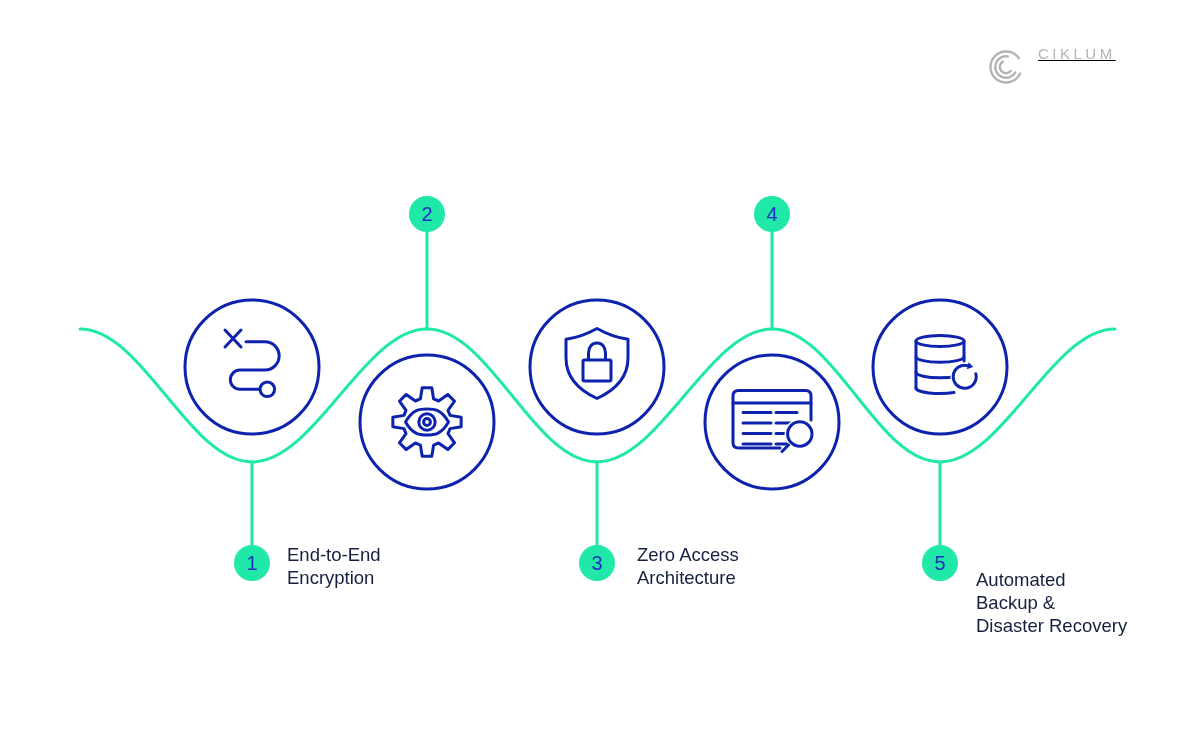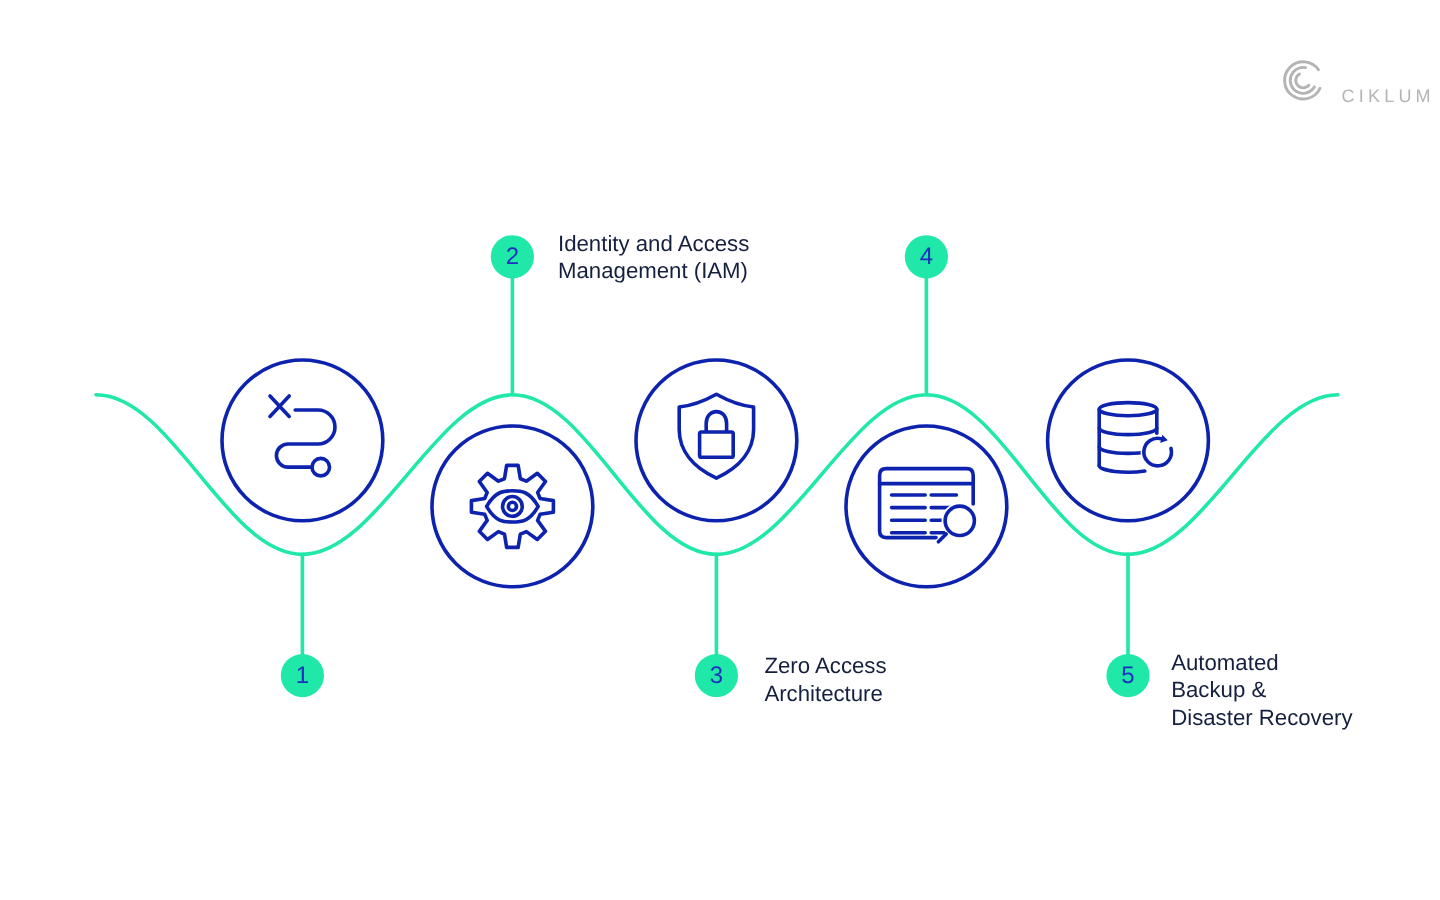--- a/index.html
+++ b/index.html
@@ -13,21 +13,21 @@
     position:absolute;width:36px;height:36px;border-radius:50%;
     background:var(--accent-green,#1FE8A8);
     color:var(--number-blue,#1E2FC0);
     display:flex;align-items:center;justify-content:center;
     font-size:20px;font-weight:400;
   }
   .label{
     position:absolute;color:var(--text-navy,#15203F);
     font-size:18.5px;line-height:23px;white-space:pre-line;
   }
-  .brand{position:absolute;left:1064px;top:45px;display:flex;align-items:flex-end;gap:10px;}
+  .brand{position:absolute;left:984px;top:45px;display:flex;align-items:flex-start;gap:10px;text-decoration:underline;}
   .brand-name{
     color:var(--logo-gray,#B4B4B4);font-size:15px;letter-spacing:3.5px;font-weight:400;
   }
 </style>
 </head>
 <body>
 
 <div class="stage">
 
   <svg width="1200" height="750" viewBox="0 0 1200 750">
@@ -91,25 +91,25 @@
       <polygon points="28.6,-4.8 33.2,-0.1 26.8,2.2" style="fill:var(--icon-blue,#0D23AE)" stroke="none"></polygon>
     </g>
   </svg>
 
   <div class="badge" style="left:234px;top:545px">1</div>
   <div class="badge" style="left:409px;top:196px">2</div>
   <div class="badge" style="left:579px;top:545px">3</div>
   <div class="badge" style="left:754px;top:196px">4</div>
   <div class="badge" style="left:922px;top:545px">5</div>
 
-  <div class="label" style="left:465px;top:191px">Identity and Access
-Management (IAM)</div>
+  <div class="label" style="left:287px;top:543px">End-to-End
+Encryption</div>
   <div class="label" style="left:637px;top:543px">Zero Access
 Architecture</div>
-  <div class="label" style="left:976px;top:540px">Automated
+  <div class="label" style="left:976px;top:568px">Automated
 Backup &amp;
 Disaster Recovery</div>
 
   <div class="brand">
     <svg width="44" height="44" viewBox="0 0 44 44">
       <g fill="none" style="stroke:var(--logo-gray,#B4B4B4)" stroke-width="2.4" stroke-linecap="round">
         <path d="M 36.05 28.55 A 15.5 15.5 0 1 1 34.7 13.11"></path>
         <path d="M 31.35 27.4 A 10.8 10.8 0 1 1 23.88 11.36"></path>
         <path d="M 26.75 25.99 A 6.2 6.2 0 1 1 18.9 16.63"></path>
       </g>

